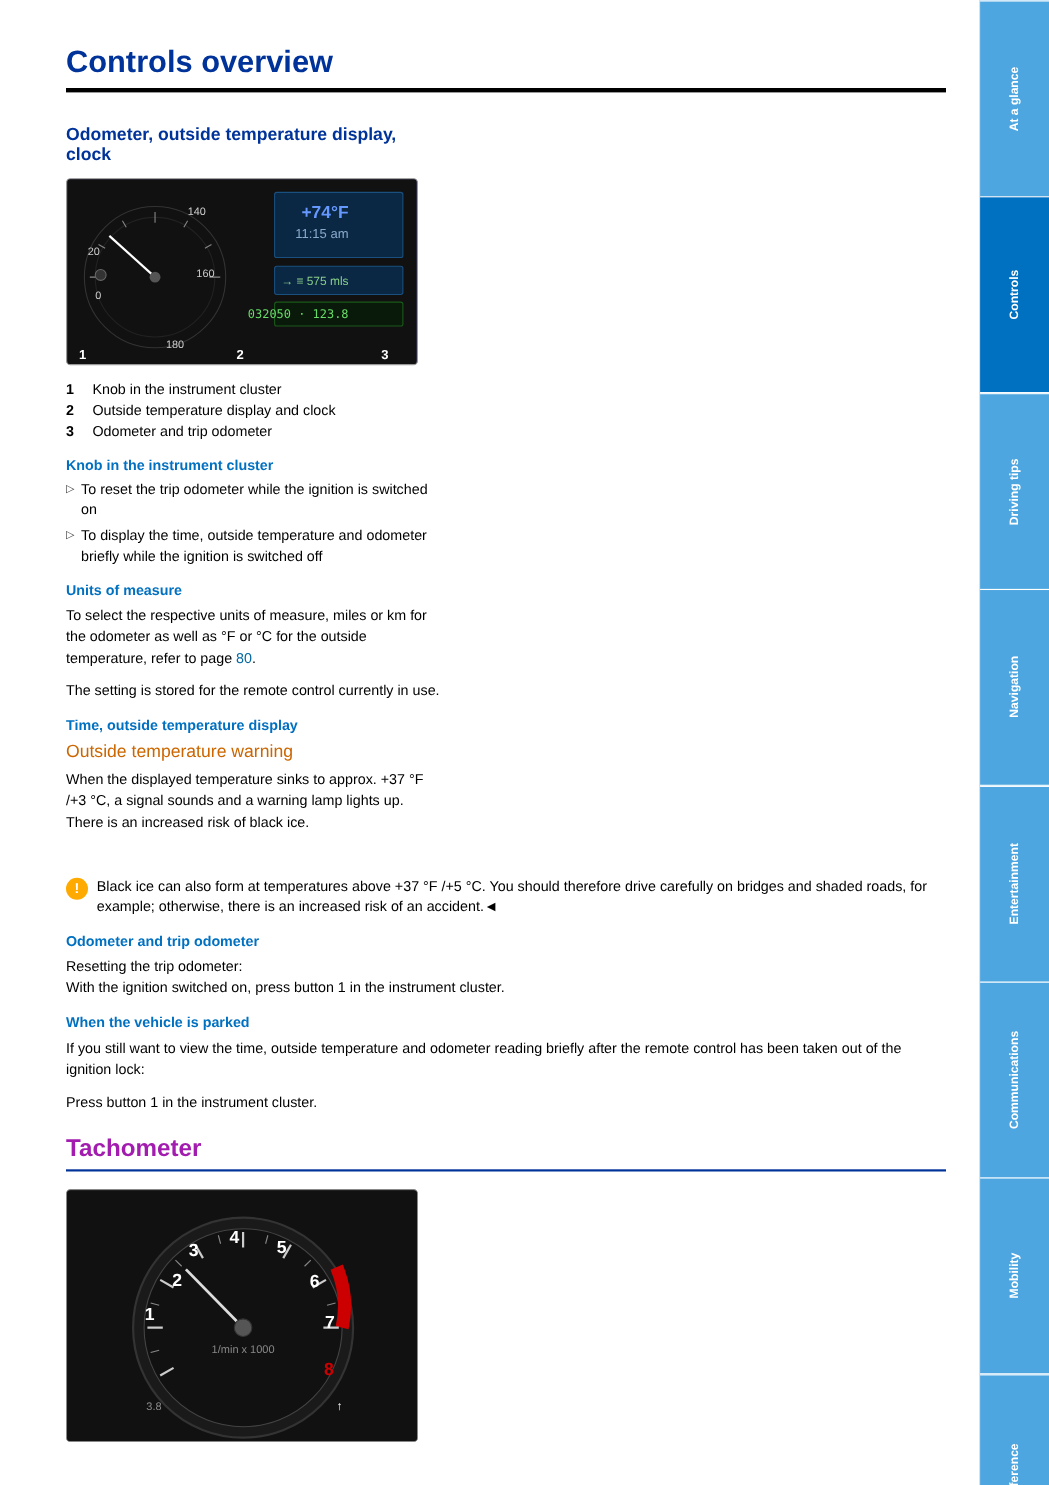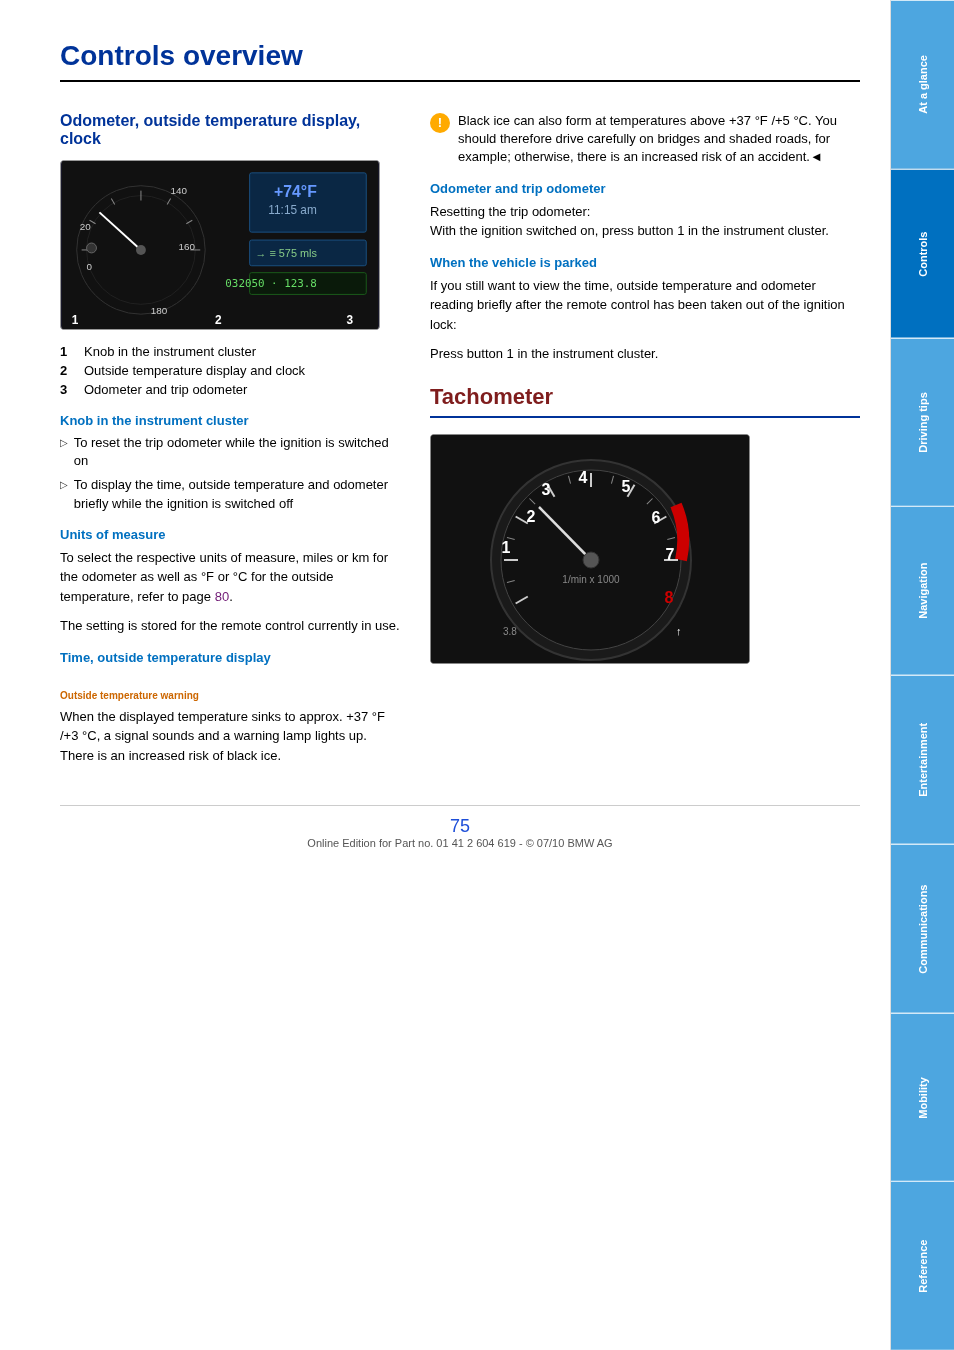--- a/index.html
+++ b/index.html
@@ -54,53 +54,54 @@
       background: #4da6e0;
       color: #fff;
     }
 
     
     .page-title {
       font-size: 28px;
       font-weight: bold;
       color: #003399;
       margin-bottom: 30px;
-      border-bottom: 2px solid #000000;
+      border-bottom: 4px solid #000000;
       padding-bottom: 8px;
     }
 
     
     .section-header {
       font-size: 16px;
       font-weight: bold;
       color: #003399;
       margin-bottom: 12px;
     }
 
     .sub-header {
       font-size: 13px;
       font-weight: bold;
       color: #0070c0;
       margin-bottom: 6px;
       margin-top: 14px;
     }
 
     .sub-header-orange {
-      font-size: 10px;
-      font-weight: bold;
+      font-size: 16px;
+      font-weight: normal;
       color: #cc6600;
       margin-bottom: 6px;
-      margin-top: 25px;
+      margin-top: 8px;
     }
 
     
     .two-col {
       display: flex;
       gap: 30px;
       margin-bottom: 20px;
+      flex-direction: column;
     }
 
     .col-left {
       width: 340px;
       flex-shrink: 0;
     }
 
     .col-right {
       flex: 1;
     }
@@ -181,33 +182,33 @@
     }
 
     
     p {
       font-size: 13px;
       line-height: 1.5;
       margin-bottom: 10px;
     }
 
     a {
-      color: #701a75;
+      color: #0369a1;
       text-decoration: none;
     }
 
     
     .tachometer-section {
       margin-top: 20px;
     }
 
     .tachometer-title {
       font-size: 22px;
       font-weight: bold;
-      color: #7f1d1d;
+      color: #a21caf;
       margin-bottom: 16px;
       border-bottom: 2px solid #003399;
       padding-bottom: 6px;
     }
 
     .tacho-image {
       width: 320px;
       height: 230px;
       background: #111;
       border: 1px solid #888;

